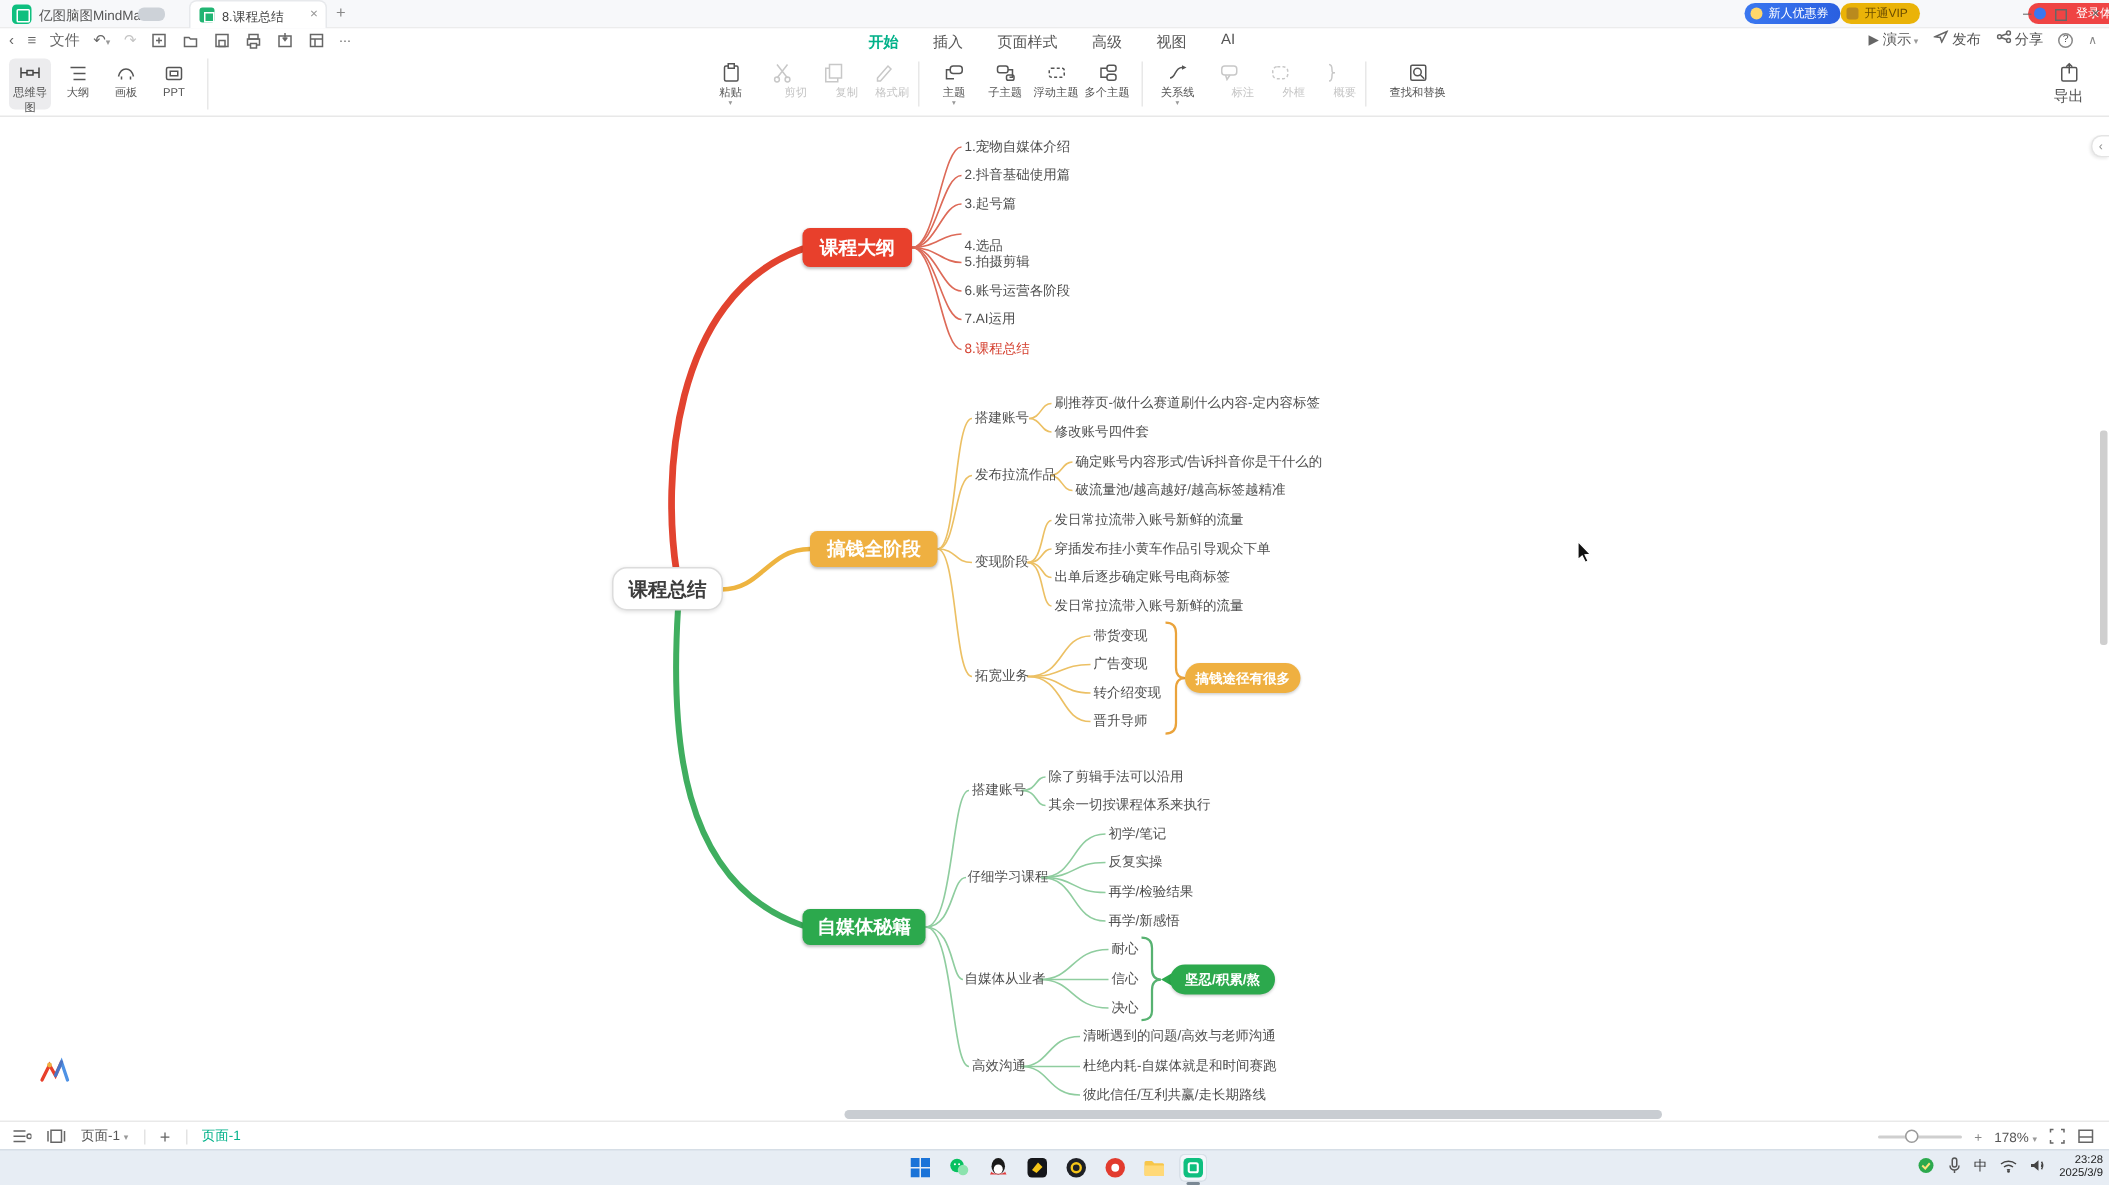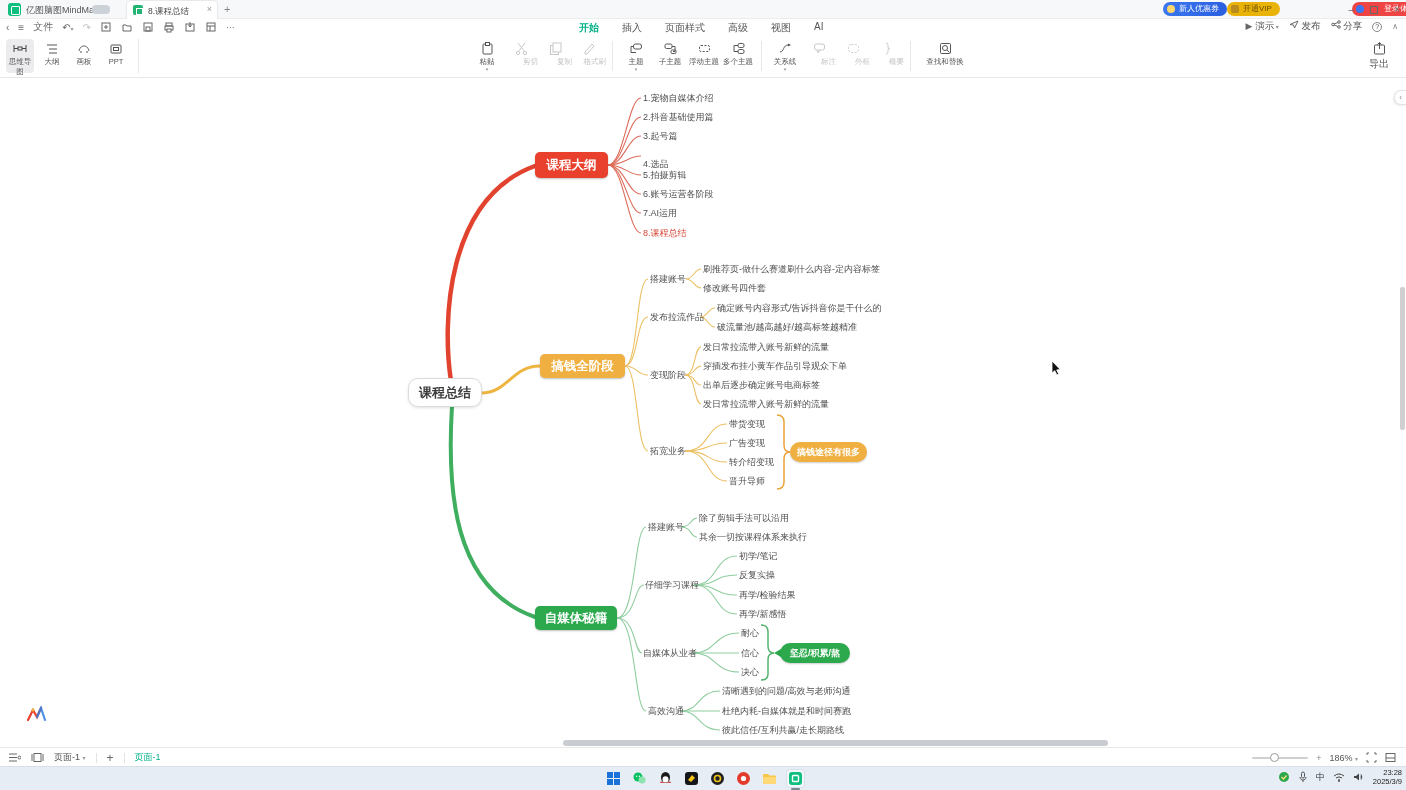--- a/index.html
+++ b/index.html
@@ -448,21 +448,21 @@
     <span class="sb-sep"></span>
     <span style="font-size:12px;color:#666">+</span>
     <span class="sb-sep"></span>
     <span class="pgtab">页面-1</span>
   </div>
   <div class="sb-right">
     <div class="sl-track">
         <div class="sl-knob"></div>
       </div>
     <span style="color:#888">+</span>
-    <span><span>186%</span> <span style="font-size:6px;color:#999">▾</span></span>
+    <span><span>178%</span> <span style="font-size:6px;color:#999">▾</span></span>
     <svg width="11" height="11">
         <path d="M1 3V1h2M8 1h2v2M10 8v2H8M3 10H1V8" fill="none" stroke="#666"></path>
       </svg>
     <svg width="11" height="11">
         <rect x="1" y="1.5" width="9" height="8" fill="none" stroke="#666"></rect>
         <path d="M1 6h9" stroke="#666"></path>
       </svg>
   </div>
 </div>
 

